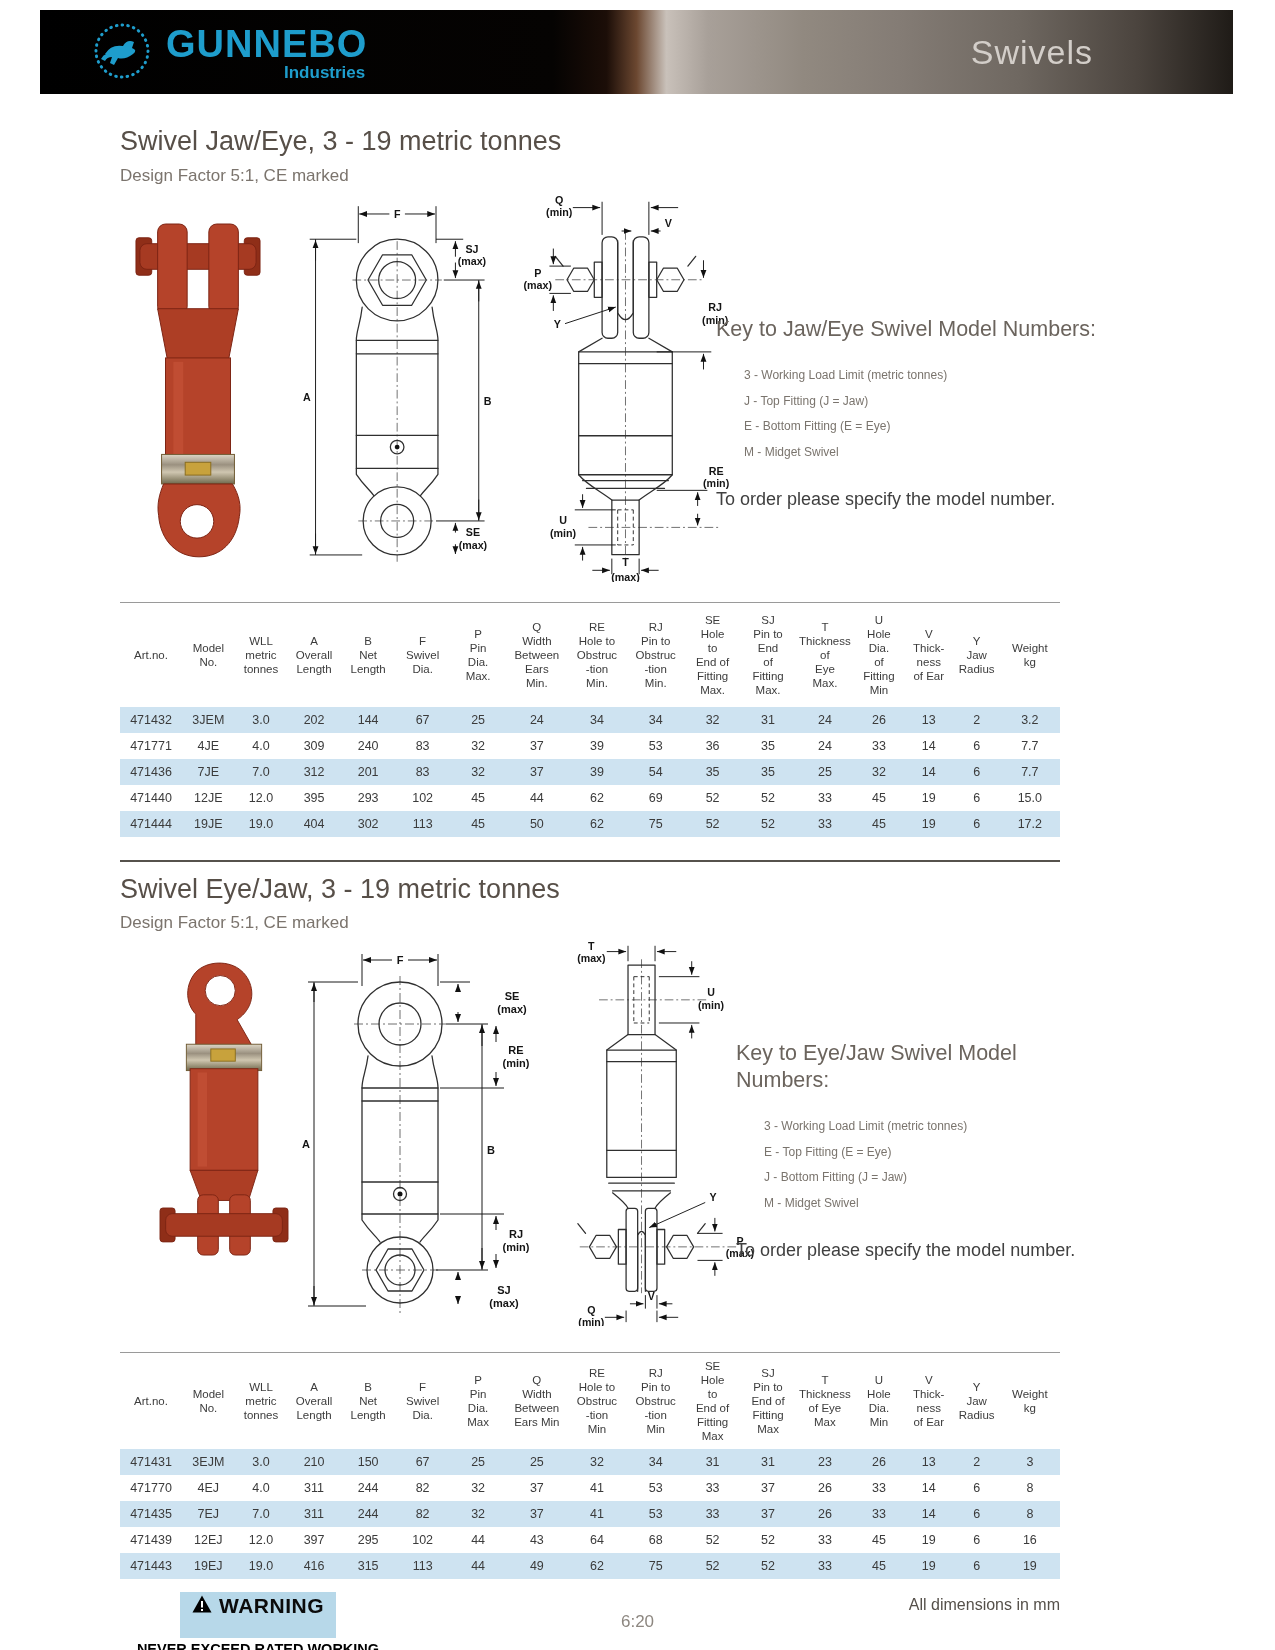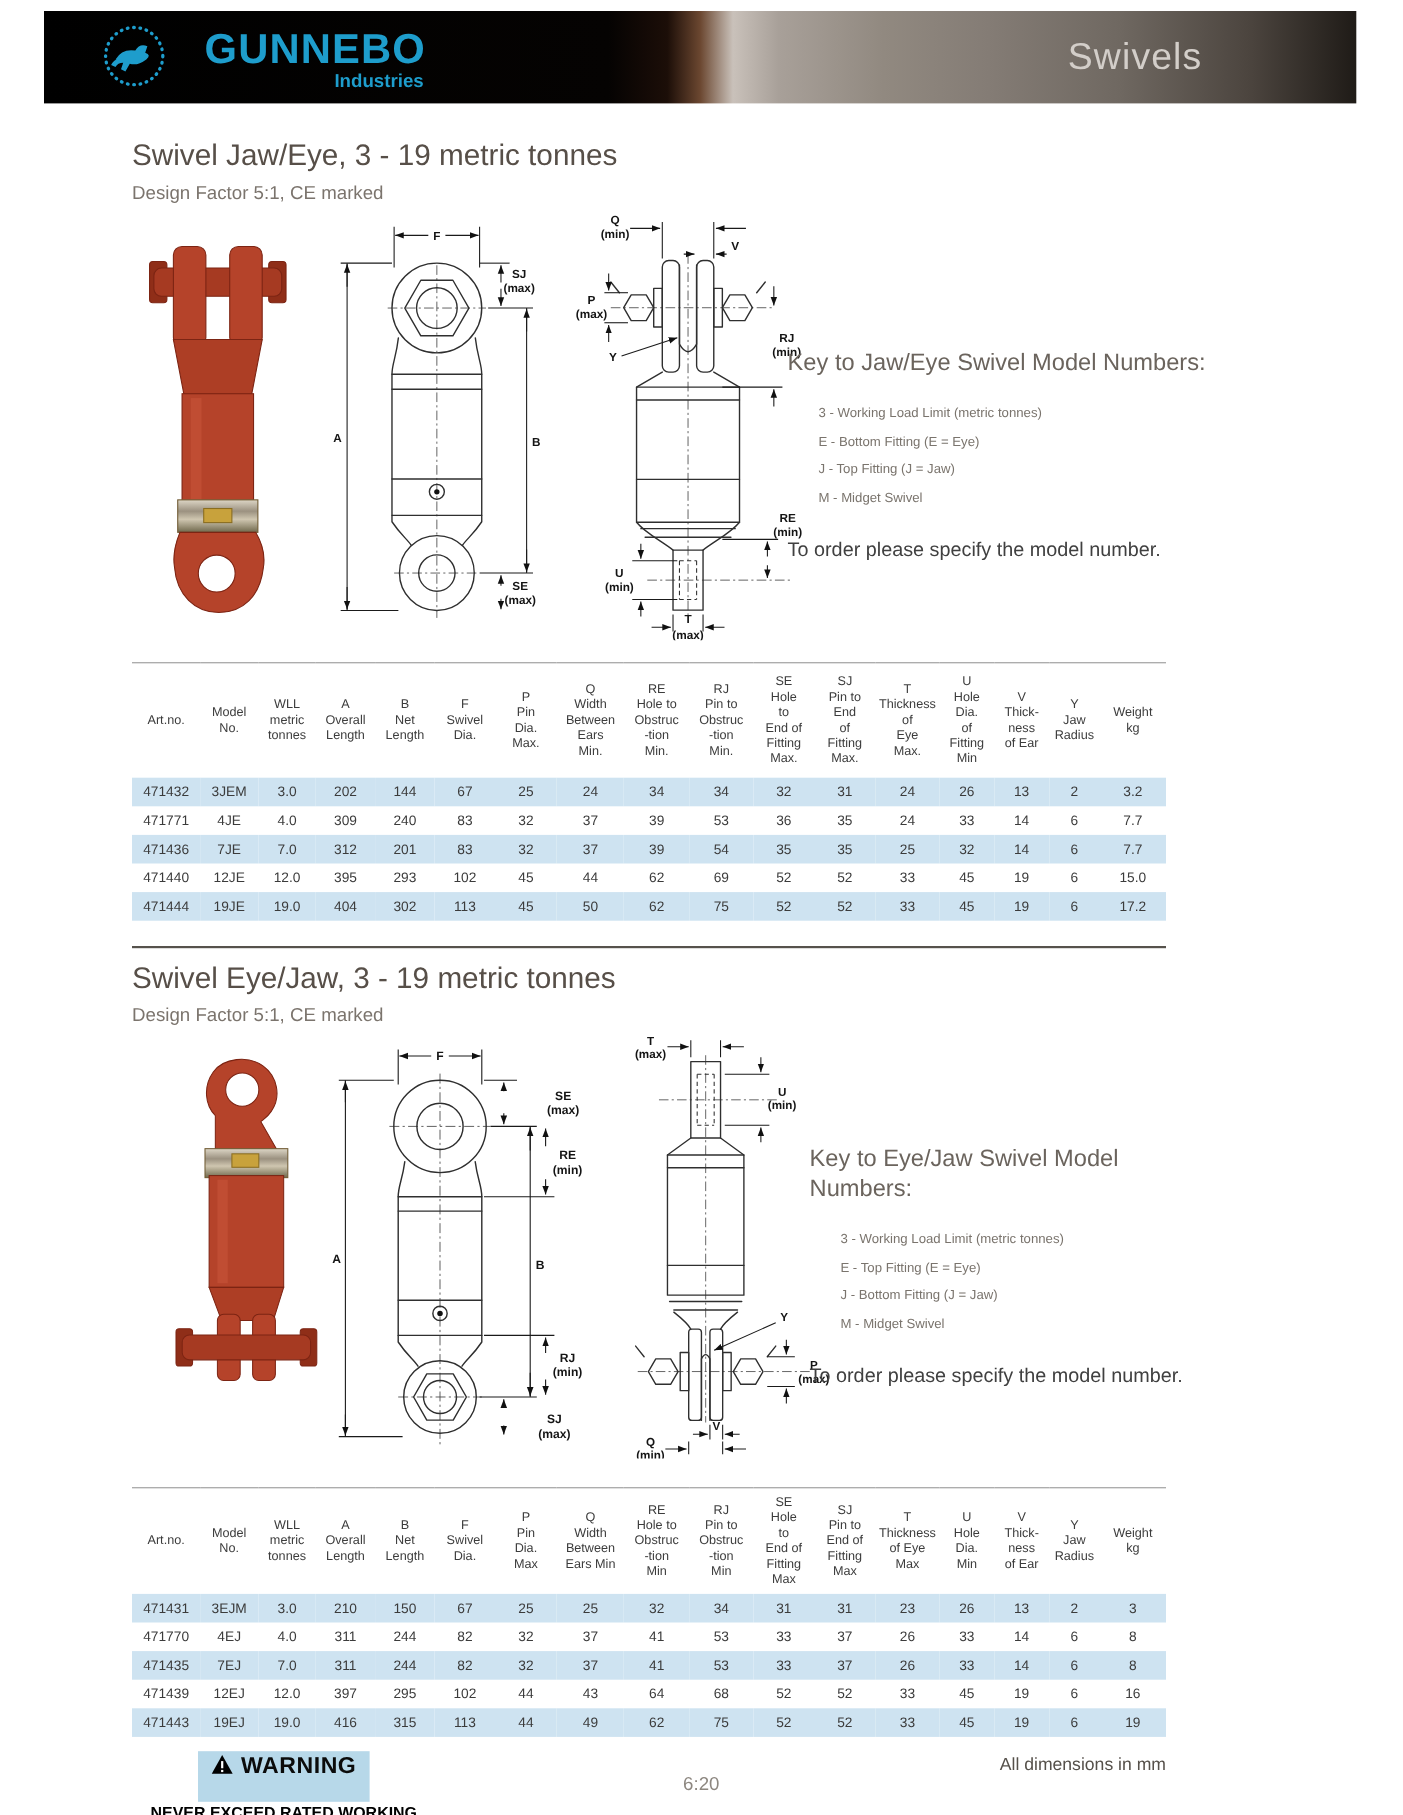--- a/index.html
+++ b/index.html
@@ -3,21 +3,21 @@
 <meta charset="utf-8">
 <style>
   html,body{margin:0;padding:0;background:#ffffff;}
   #page{position:relative;width:1275px;height:1650px;background:#fff;overflow:hidden;
         font-family:"Liberation Sans",sans-serif;color:#3c3c3c;}
 
   
   .header{position:absolute;left:40px;top:10px;width:1193px;height:84px;
     background:linear-gradient(90deg,#000 0%,#050302 43%,#1c0e08 47.5%,#6b4730 50%,
       #c9c1ba 52.5%,#a8a099 56%,#918980 64%,#847c75 72%,#6f6861 82%,#4b443e 92%,#1f1b17 100%);}
-  .logo{position:absolute;left:50px;top:9px;display:flex;align-items:center;gap:20px;}
+  .logo{position:absolute;left:50px;top:9px;display:flex;align-items:center;}
   .brand-text{margin-left:12px;display:flex;flex-direction:column;}
   .brand-name{font-size:38px;font-weight:bold;letter-spacing:1px;line-height:40px;}
   .brand-sub{font-size:17px;font-weight:bold;line-height:18px;padding-left:118px;}
   .page-tag{position:absolute;right:140px;top:50%;transform:translateY(-50%);
     font-size:34px;font-weight:400;color:#d3cec9;letter-spacing:1px;}
 
   
   .sec-title{position:absolute;left:120px;font-size:27px;font-weight:normal;color:#574f48;}
   .sec-sub{position:absolute;left:120px;font-size:17px;color:#7b746d;}
 
@@ -248,22 +248,22 @@
       <line class="dim" x1="142" y1="388" x2="124" y2="388" marker-end="url(#mB)"></line>
       <text class="dt" x="108" y="384">T</text>
       <text class="dt" x="108" y="399">(max)</text>
     </svg>
   </div>
 
   <div class="key" style="left:716px;top:316px;width:440px">
     <p class="key-h">Key to Jaw/Eye Swivel Model Numbers:</p>
     <div class="key-items">
       <div>3 - Working Load Limit (metric tonnes)</div>
+      <div>J - Top Fitting (J = Jaw)</div>
       <div>E - Bottom Fitting (E = Eye)</div>
-      <div>J - Top Fitting (J = Jaw)</div>
       <div>M - Midget Swivel</div>
     </div>
     <div class="key-note">To order please specify the model number.</div>
   </div>
 
   <table class="spec t1" style="top:602px">
     <colgroup>
         <col style="width: 6.6%;">
         <col style="width: 5.6%;">
         <col style="width: 5.6%;">

